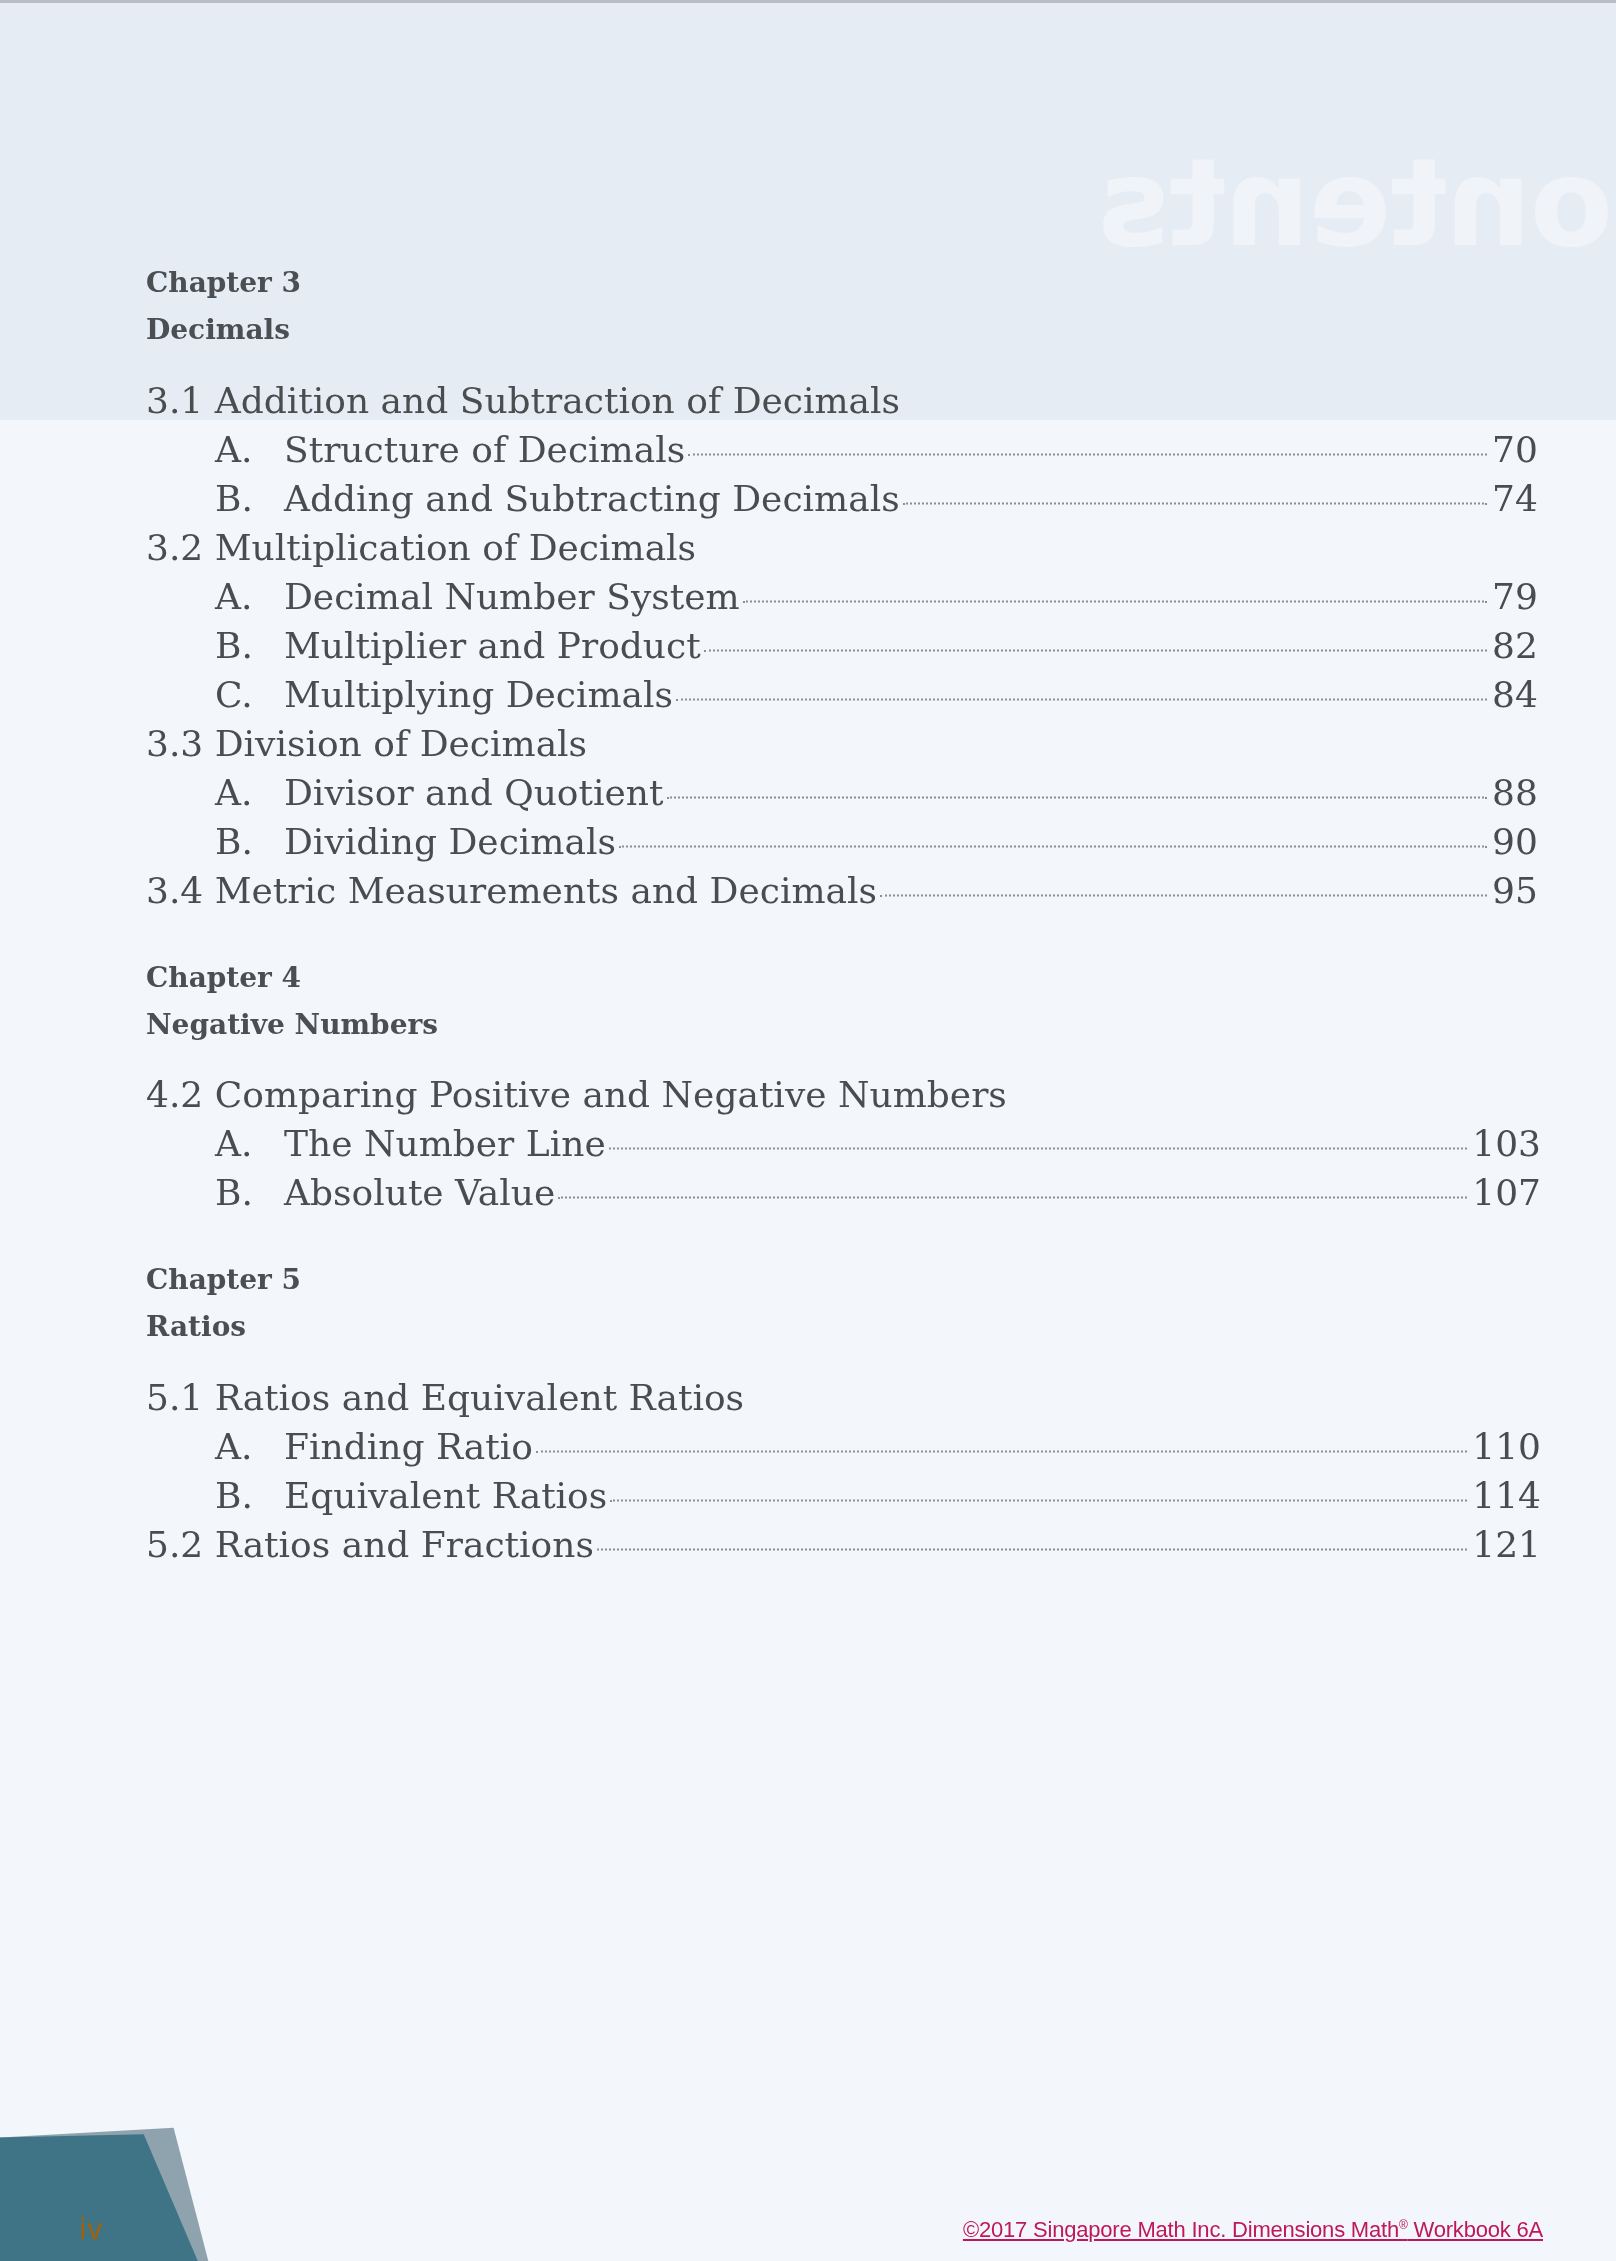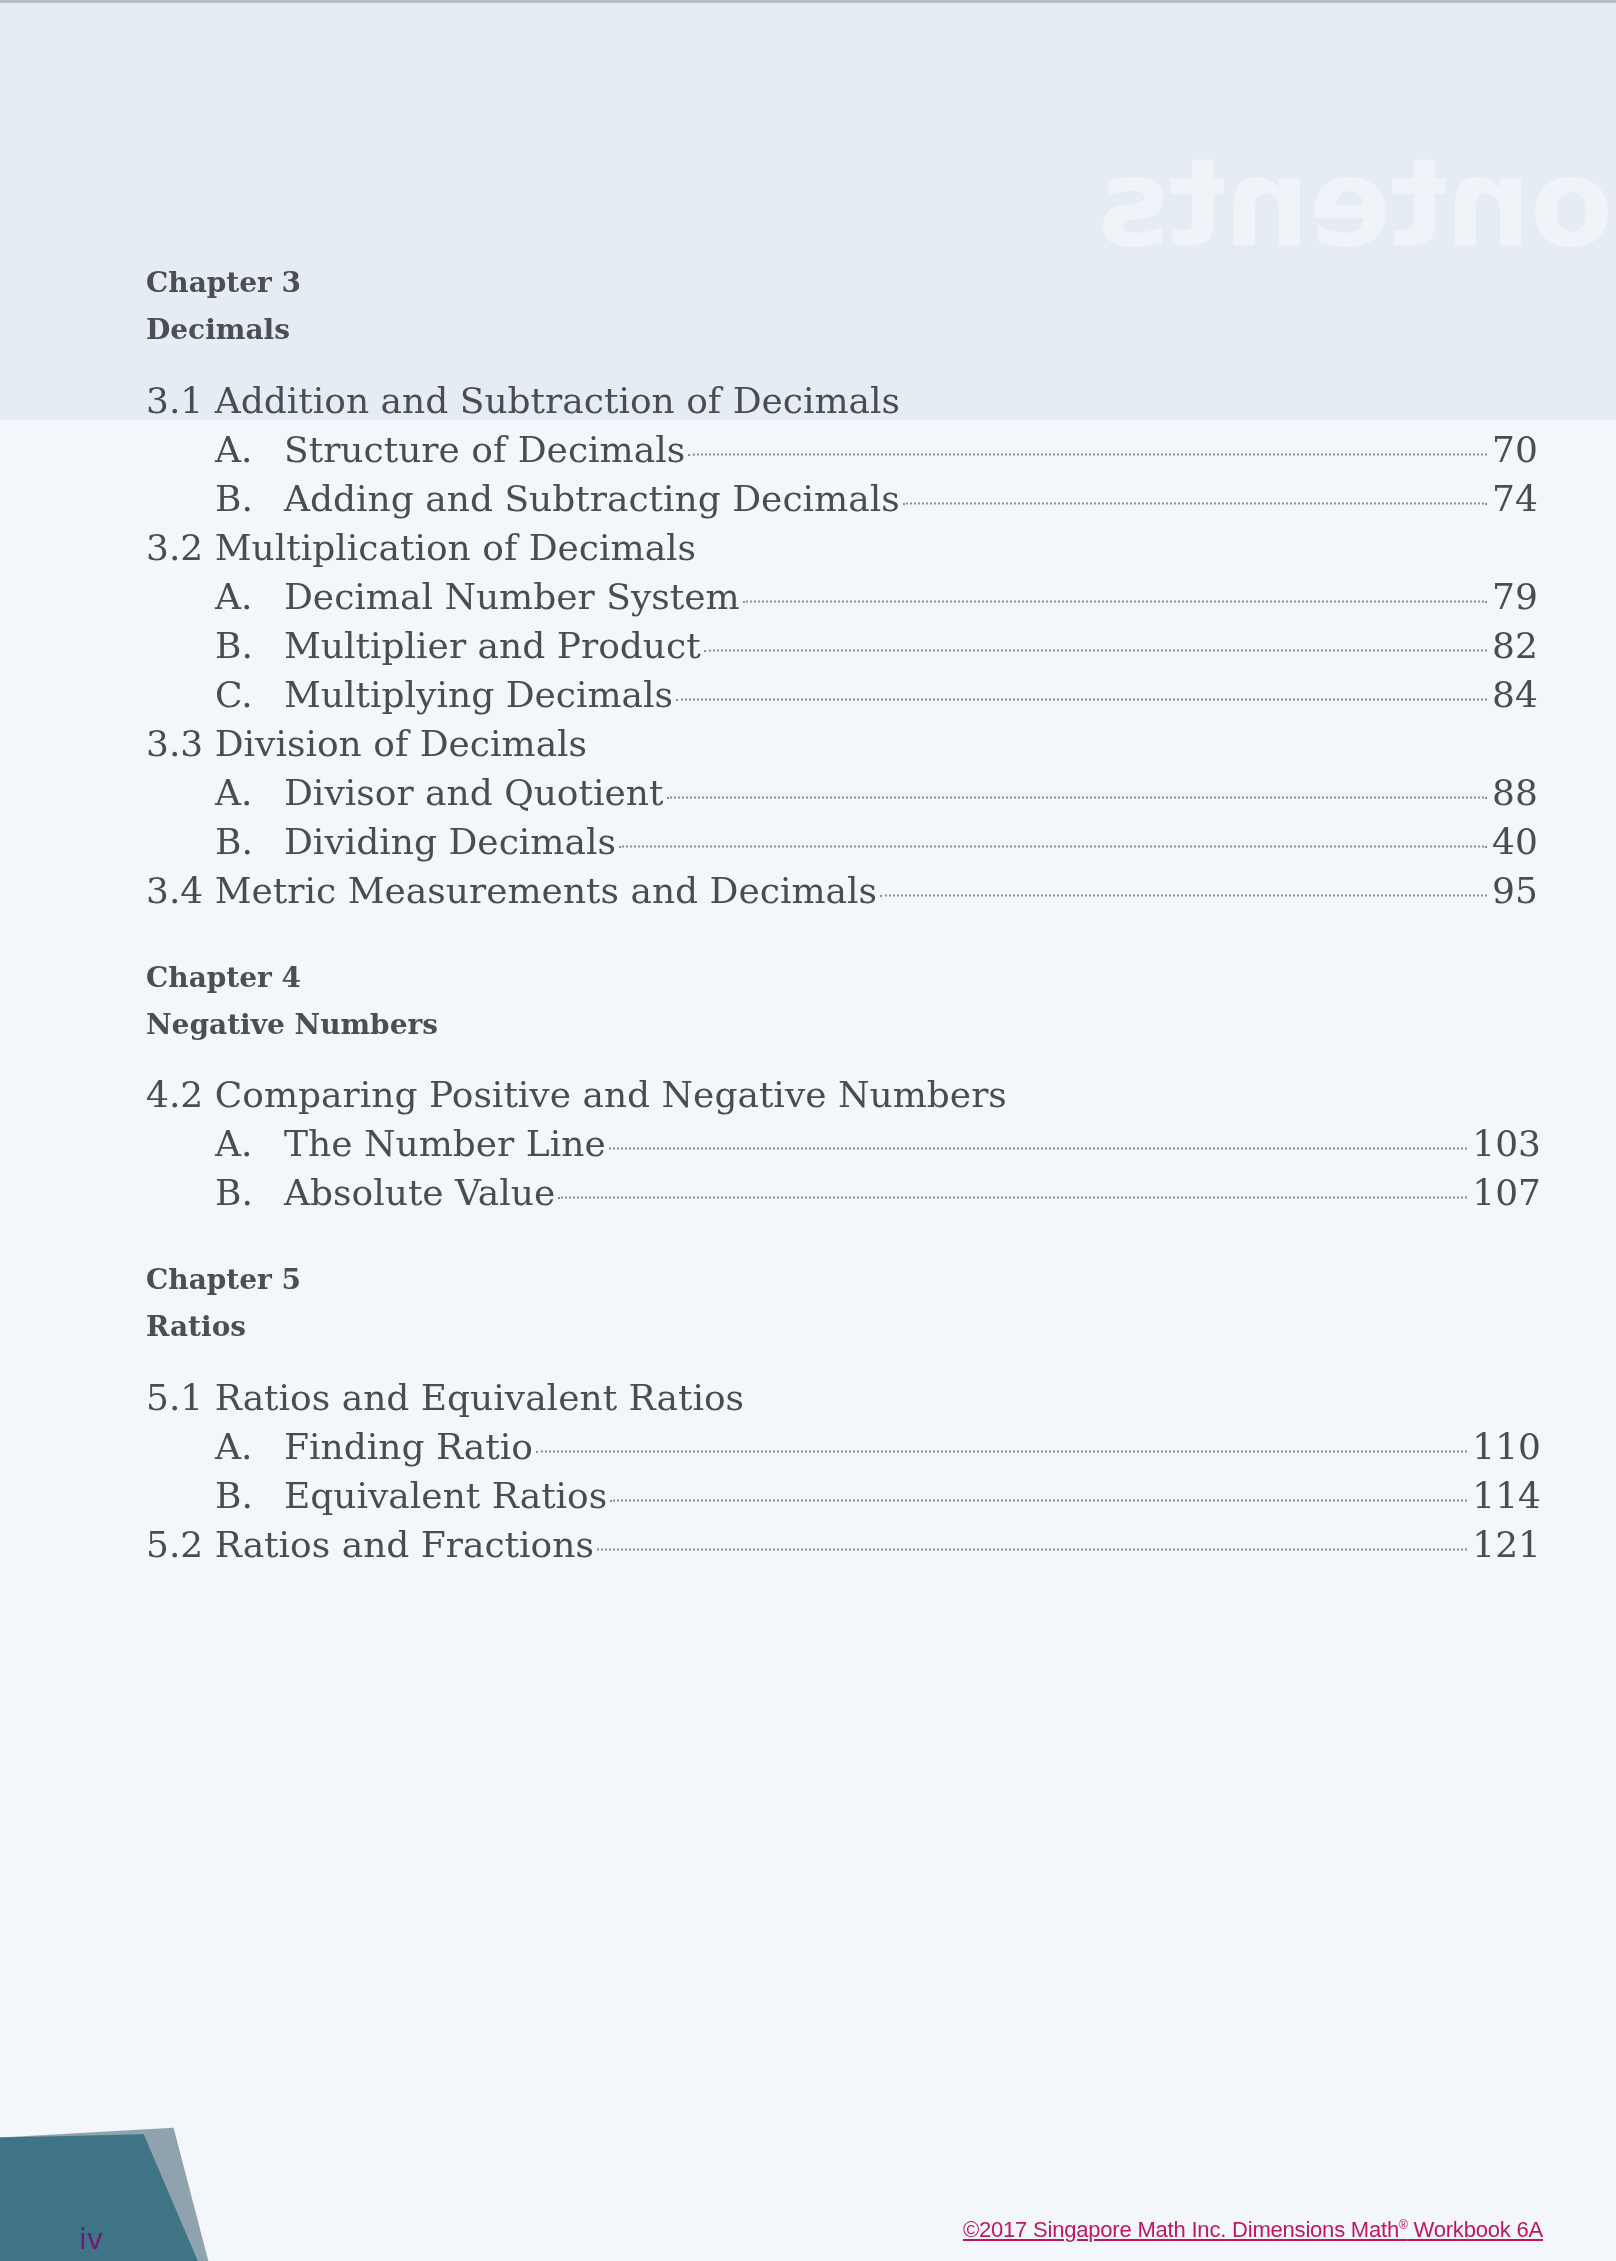--- a/index.html
+++ b/index.html
@@ -90,24 +90,24 @@
       position: absolute;
       left: 0;
       top: 2126px;
       width: 218px;
       height: 135px;
     }
     .page-tab svg { position: absolute; left: 0; top: 0; }
     .page-tab .page-label {
       position: absolute;
       left: 79px;
-      top: 97px;
+      top: 87px;
       font-family: "DejaVu Sans", "Liberation Sans", sans-serif;
       font-size: 27.5px;
-      color: #701a75;
+      color: #a16207;
     }
     .footer-copy {
       position: absolute;
       right: 74px;
       top: 2217px;
       font-family: "Liberation Sans", "DejaVu Sans", sans-serif;
       font-size: 22px;
       color: #be185d;
       letter-spacing: -0.2px;
       text-decoration: underline;
@@ -176,21 +176,21 @@
     <div class="row sub">
       <span class="letter">A.</span>
       <span class="label">Divisor and Quotient</span>
       <span class="leader"></span>
       <span class="page">88</span>
     </div>
     <div class="row sub">
       <span class="letter">B.</span>
       <span class="label">Dividing Decimals</span>
       <span class="leader"></span>
-      <span class="page">40</span>
+      <span class="page">90</span>
     </div>
     <div class="row section">
       <span class="label">3.4 Metric Measurements and Decimals</span>
       <span class="leader"></span>
       <span class="page">95</span>
     </div>
   </div>
 
   <div class="chapter">
     <div class="chapter-heading">

